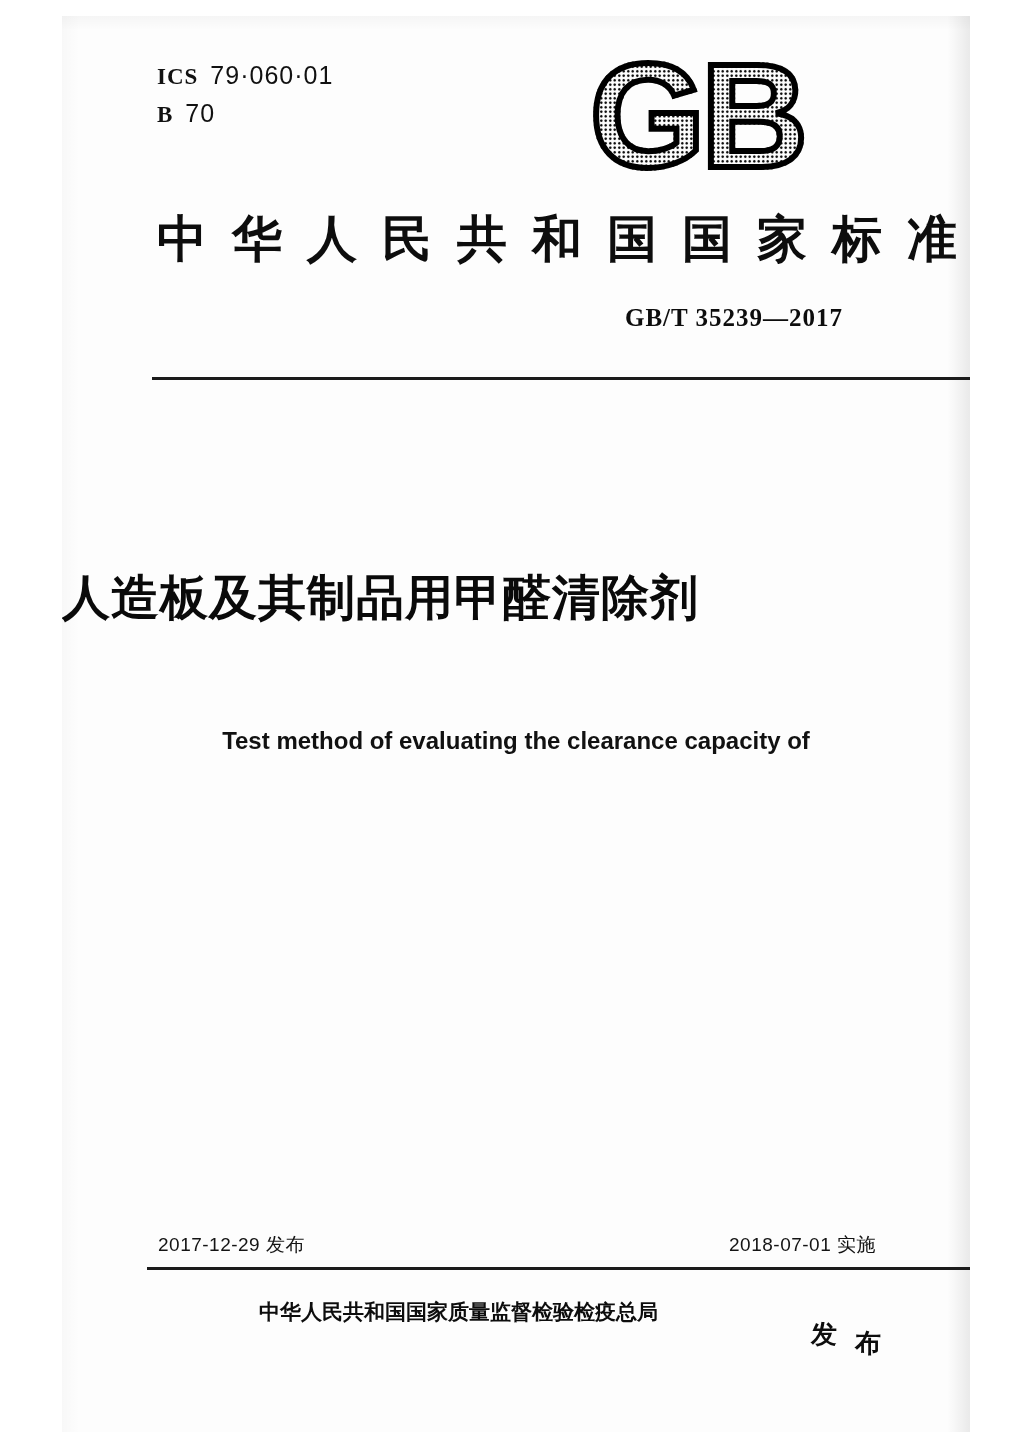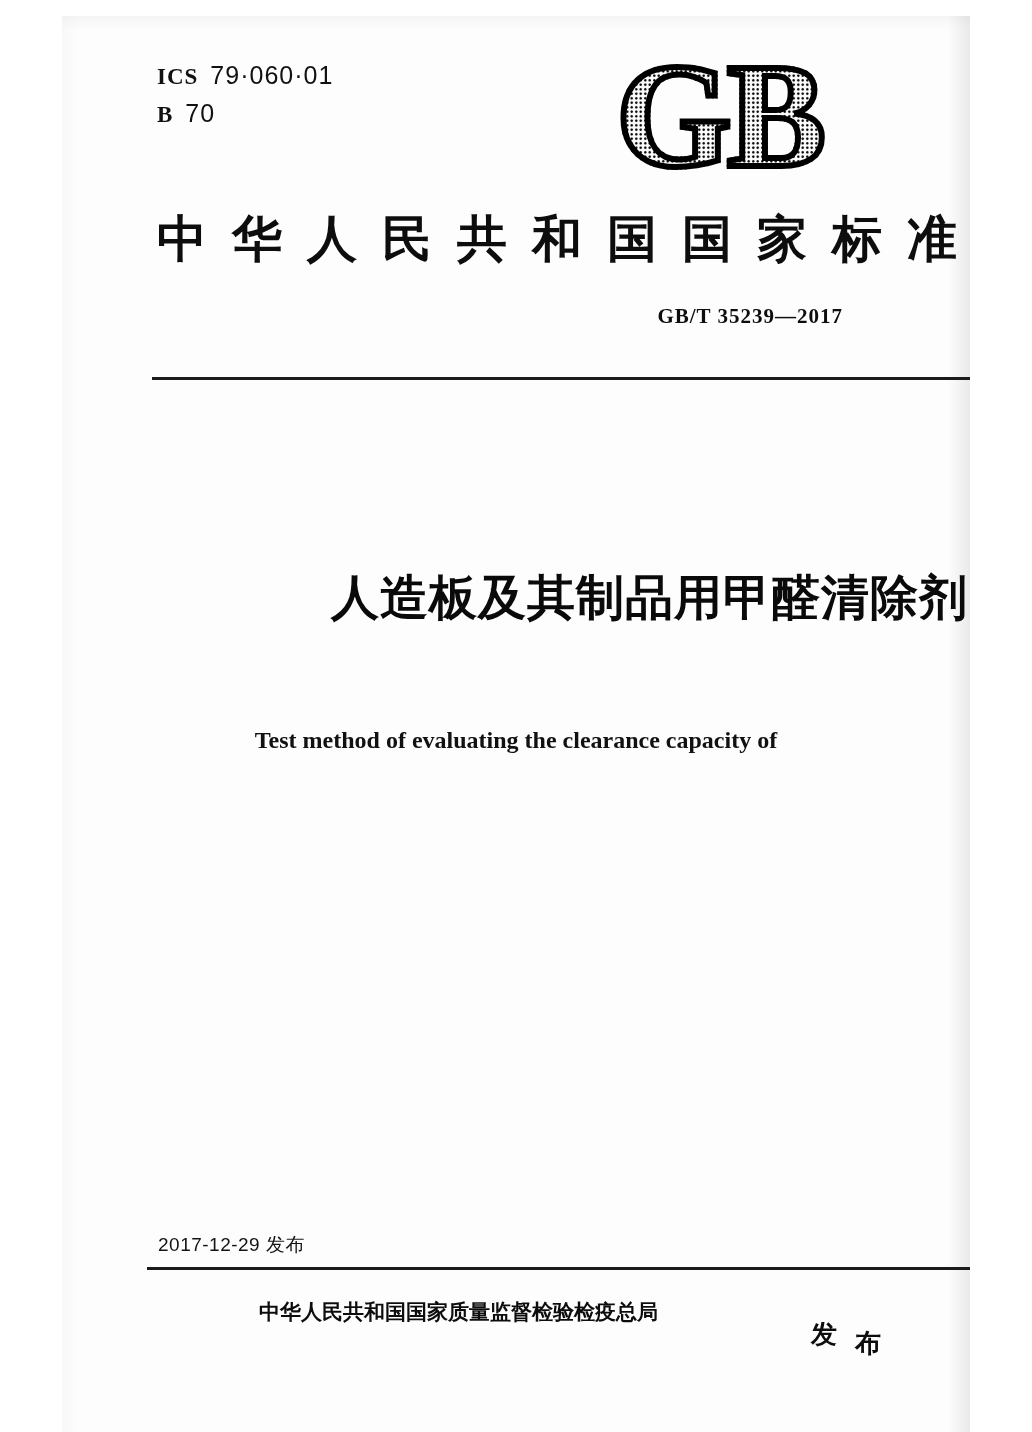--- a/index.html
+++ b/index.html
@@ -38,22 +38,22 @@
     font-family: "Liberation Sans", sans-serif;
     font-size: 25px;
     margin-left: 12px;
     letter-spacing: 1px;
   }
 
   
   .gb-logo {
     position: absolute;
     top: 26px;
-    right: 148px;
-    font-family: Liberation Serif, serif;
+    right: 166px;
+    font-family: Liberation Sans, sans-serif;
     font-weight: bold;
     font-size: 148px;
     line-height: 1;
     letter-spacing: -4px;
     color: transparent;
     background-image: radial-gradient(circle, #000 1.1px, rgba(0,0,0,0) 1.35px);
     background-size: 4.5px 4.5px;
     -webkit-background-clip: text;
     background-clip: text;
     -webkit-text-stroke: 6px #000;
@@ -71,50 +71,50 @@
     white-space: nowrap;
     color: #0d0d0d;
   }
 
   .std-number {
     position: absolute;
     top: 288px;
     right: 127px;
     font-family: "Liberation Serif", serif;
     font-weight: bold;
-    font-size: 21px;
+    font-size: 25px;
     letter-spacing: 1px;
     color: #0d0d0d;
   }
 
   .rule { position: absolute; background: #1b1b1b; }
   .rule-top { top: 361px; left: 90px; width: 856px; height: 3px; }
   .rule-bottom { top: 1251px; left: 85px; width: 864px; height: 3px; }
 
   
   .title-zh {
     position: absolute;
     top: 549px;
-    left: 0; right: 2px;
-    text-align: right;
+    left: 0; right: 12px;
+    text-align: left;
     font-family: "Liberation Sans", sans-serif;
     font-weight: bold;
     font-size: 48px;
     line-height: 65px;
     letter-spacing: 1px;
     color: #0a0a0a;
   }
 
   
   .title-en {
     position: absolute;
     top: 706px;
     left: 0; right: 0;
     text-align: center;
-    font-family: Liberation Serif, serif;
+    font-family: Liberation Sans, sans-serif;
     font-weight: bold;
     font-size: 24px;
     line-height: 37px;
     color: #111;
   }
 
   
   .dates-row {
     position: absolute;
     top: 1216px;
@@ -185,20 +185,21 @@
   <div class="title-zh">
     <div>人造板及其制品用甲醛清除剂</div>
   </div>
 
   <div class="title-en">
     <div>Test method of evaluating the clearance capacity of</div>
   </div>
 
   <div class="dates-row">
     <span>2017-12-29 发布</span>
+    <span>2018-07-01 实施</span>
   </div>
 
   <div class="rule rule-bottom"></div>
 
   <div class="pub-line1">中华人民共和国国家质量监督检验检疫总局</div>
   <span class="release-char release-char-1">发</span>
   <span class="release-char release-char-2">布</span>
 
 </div>
 

